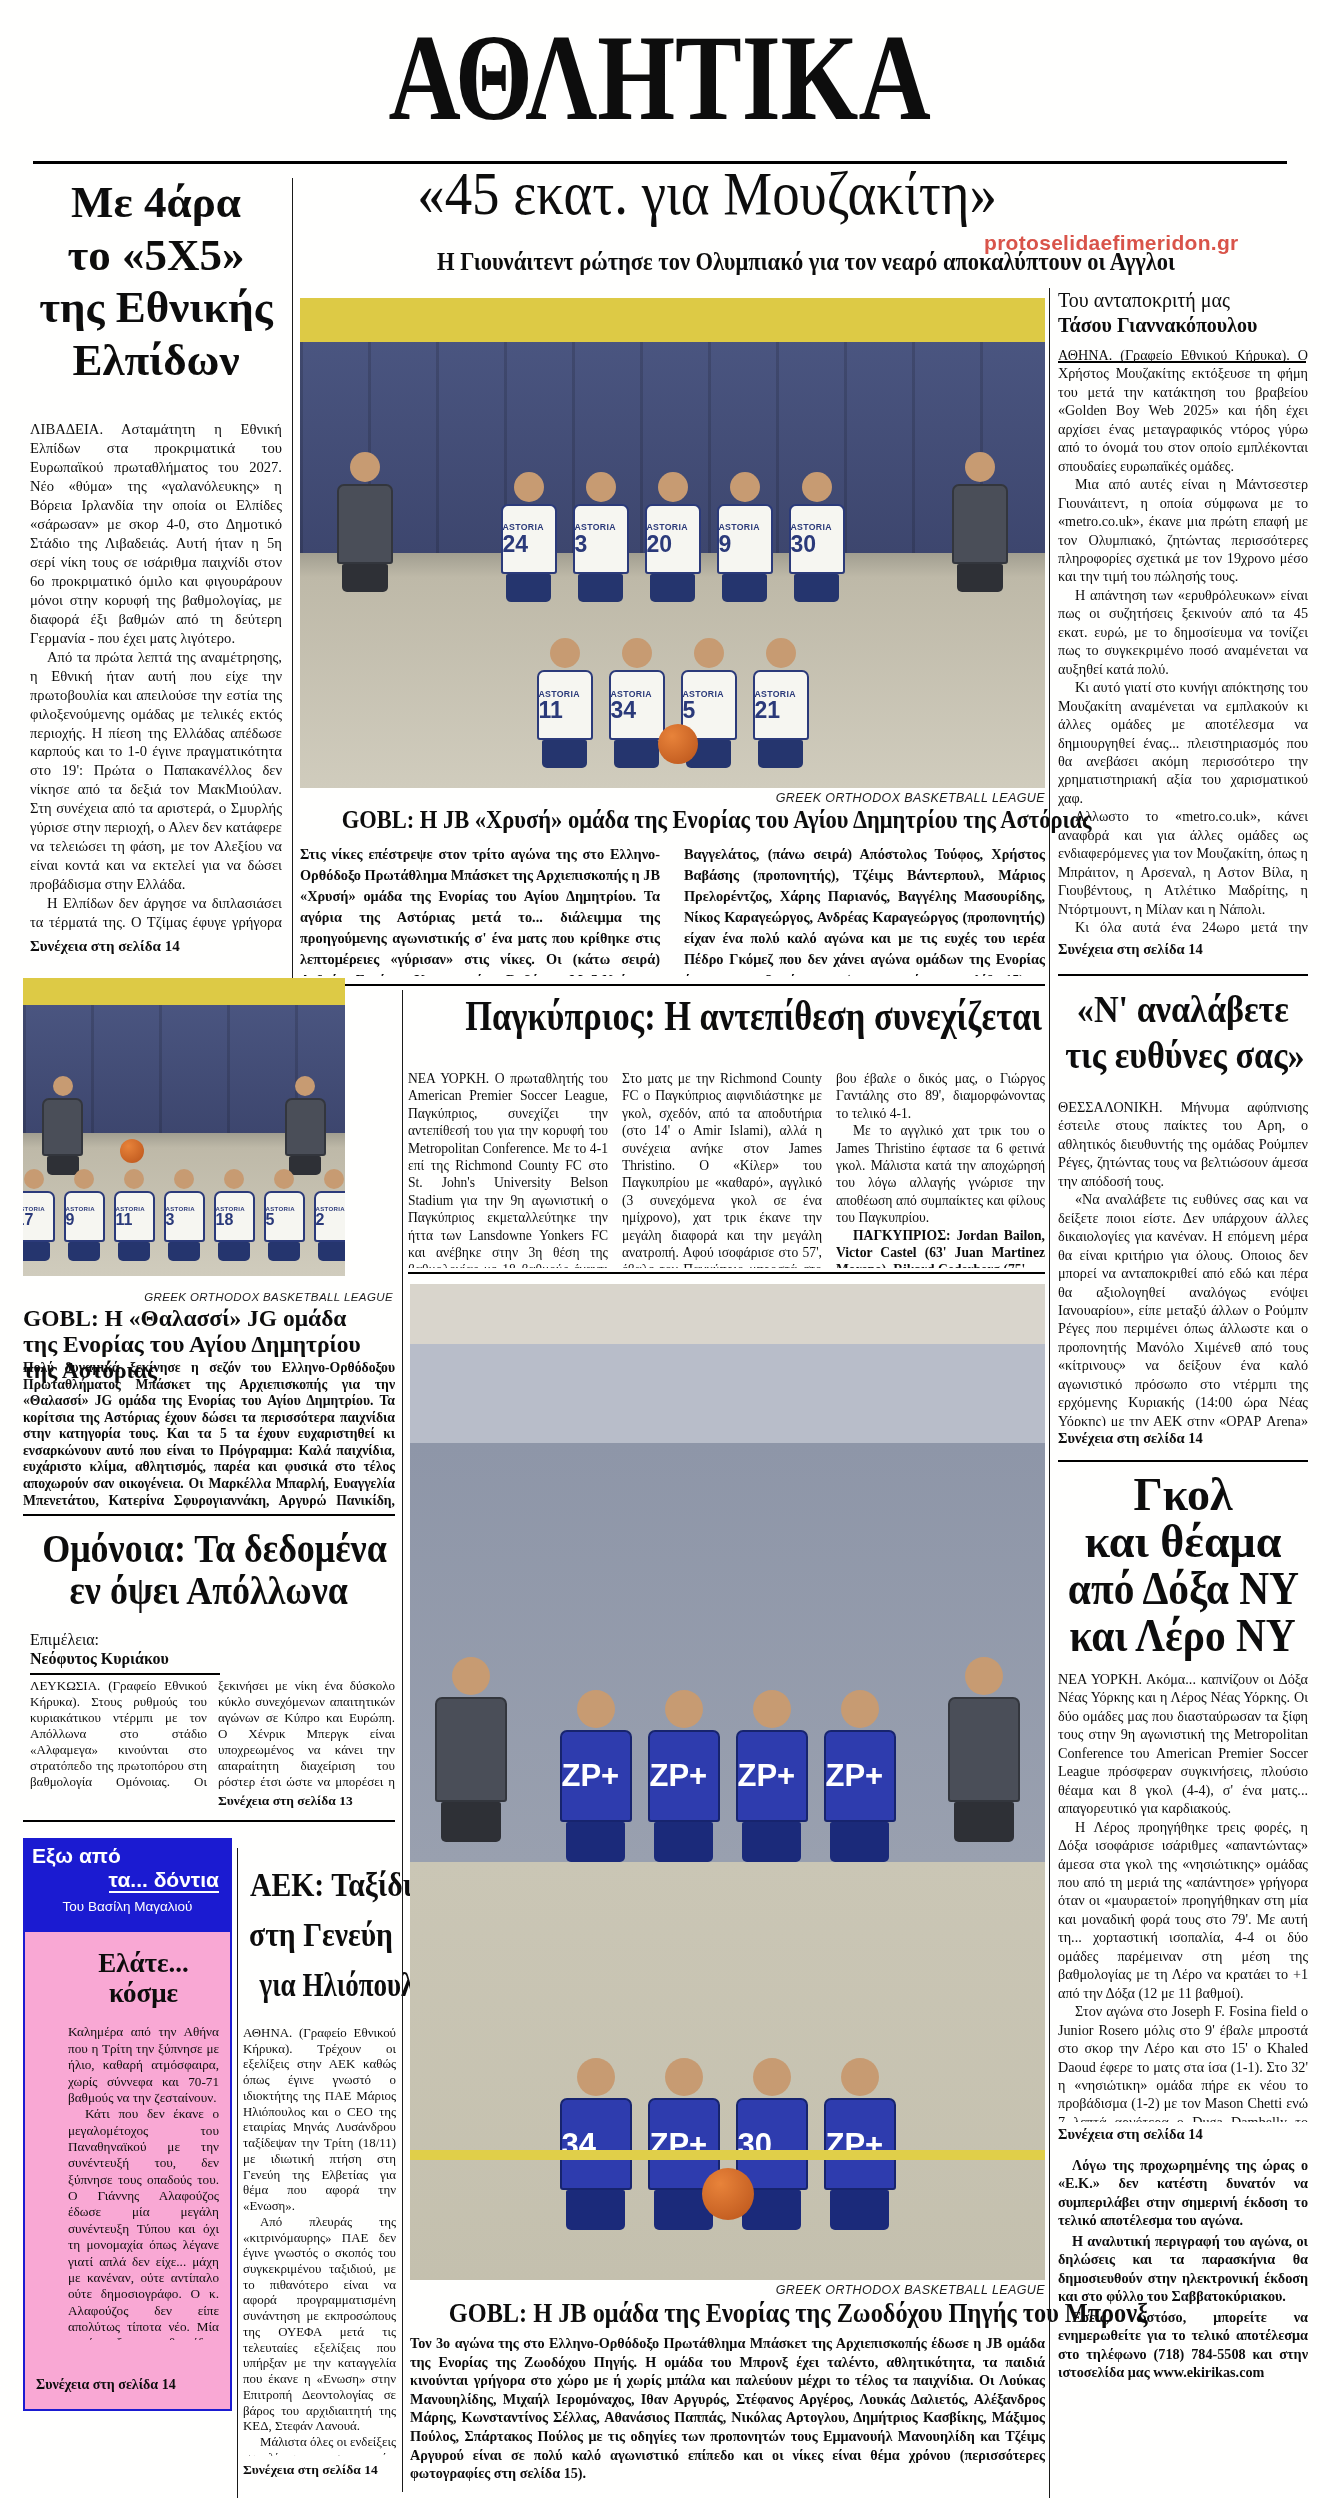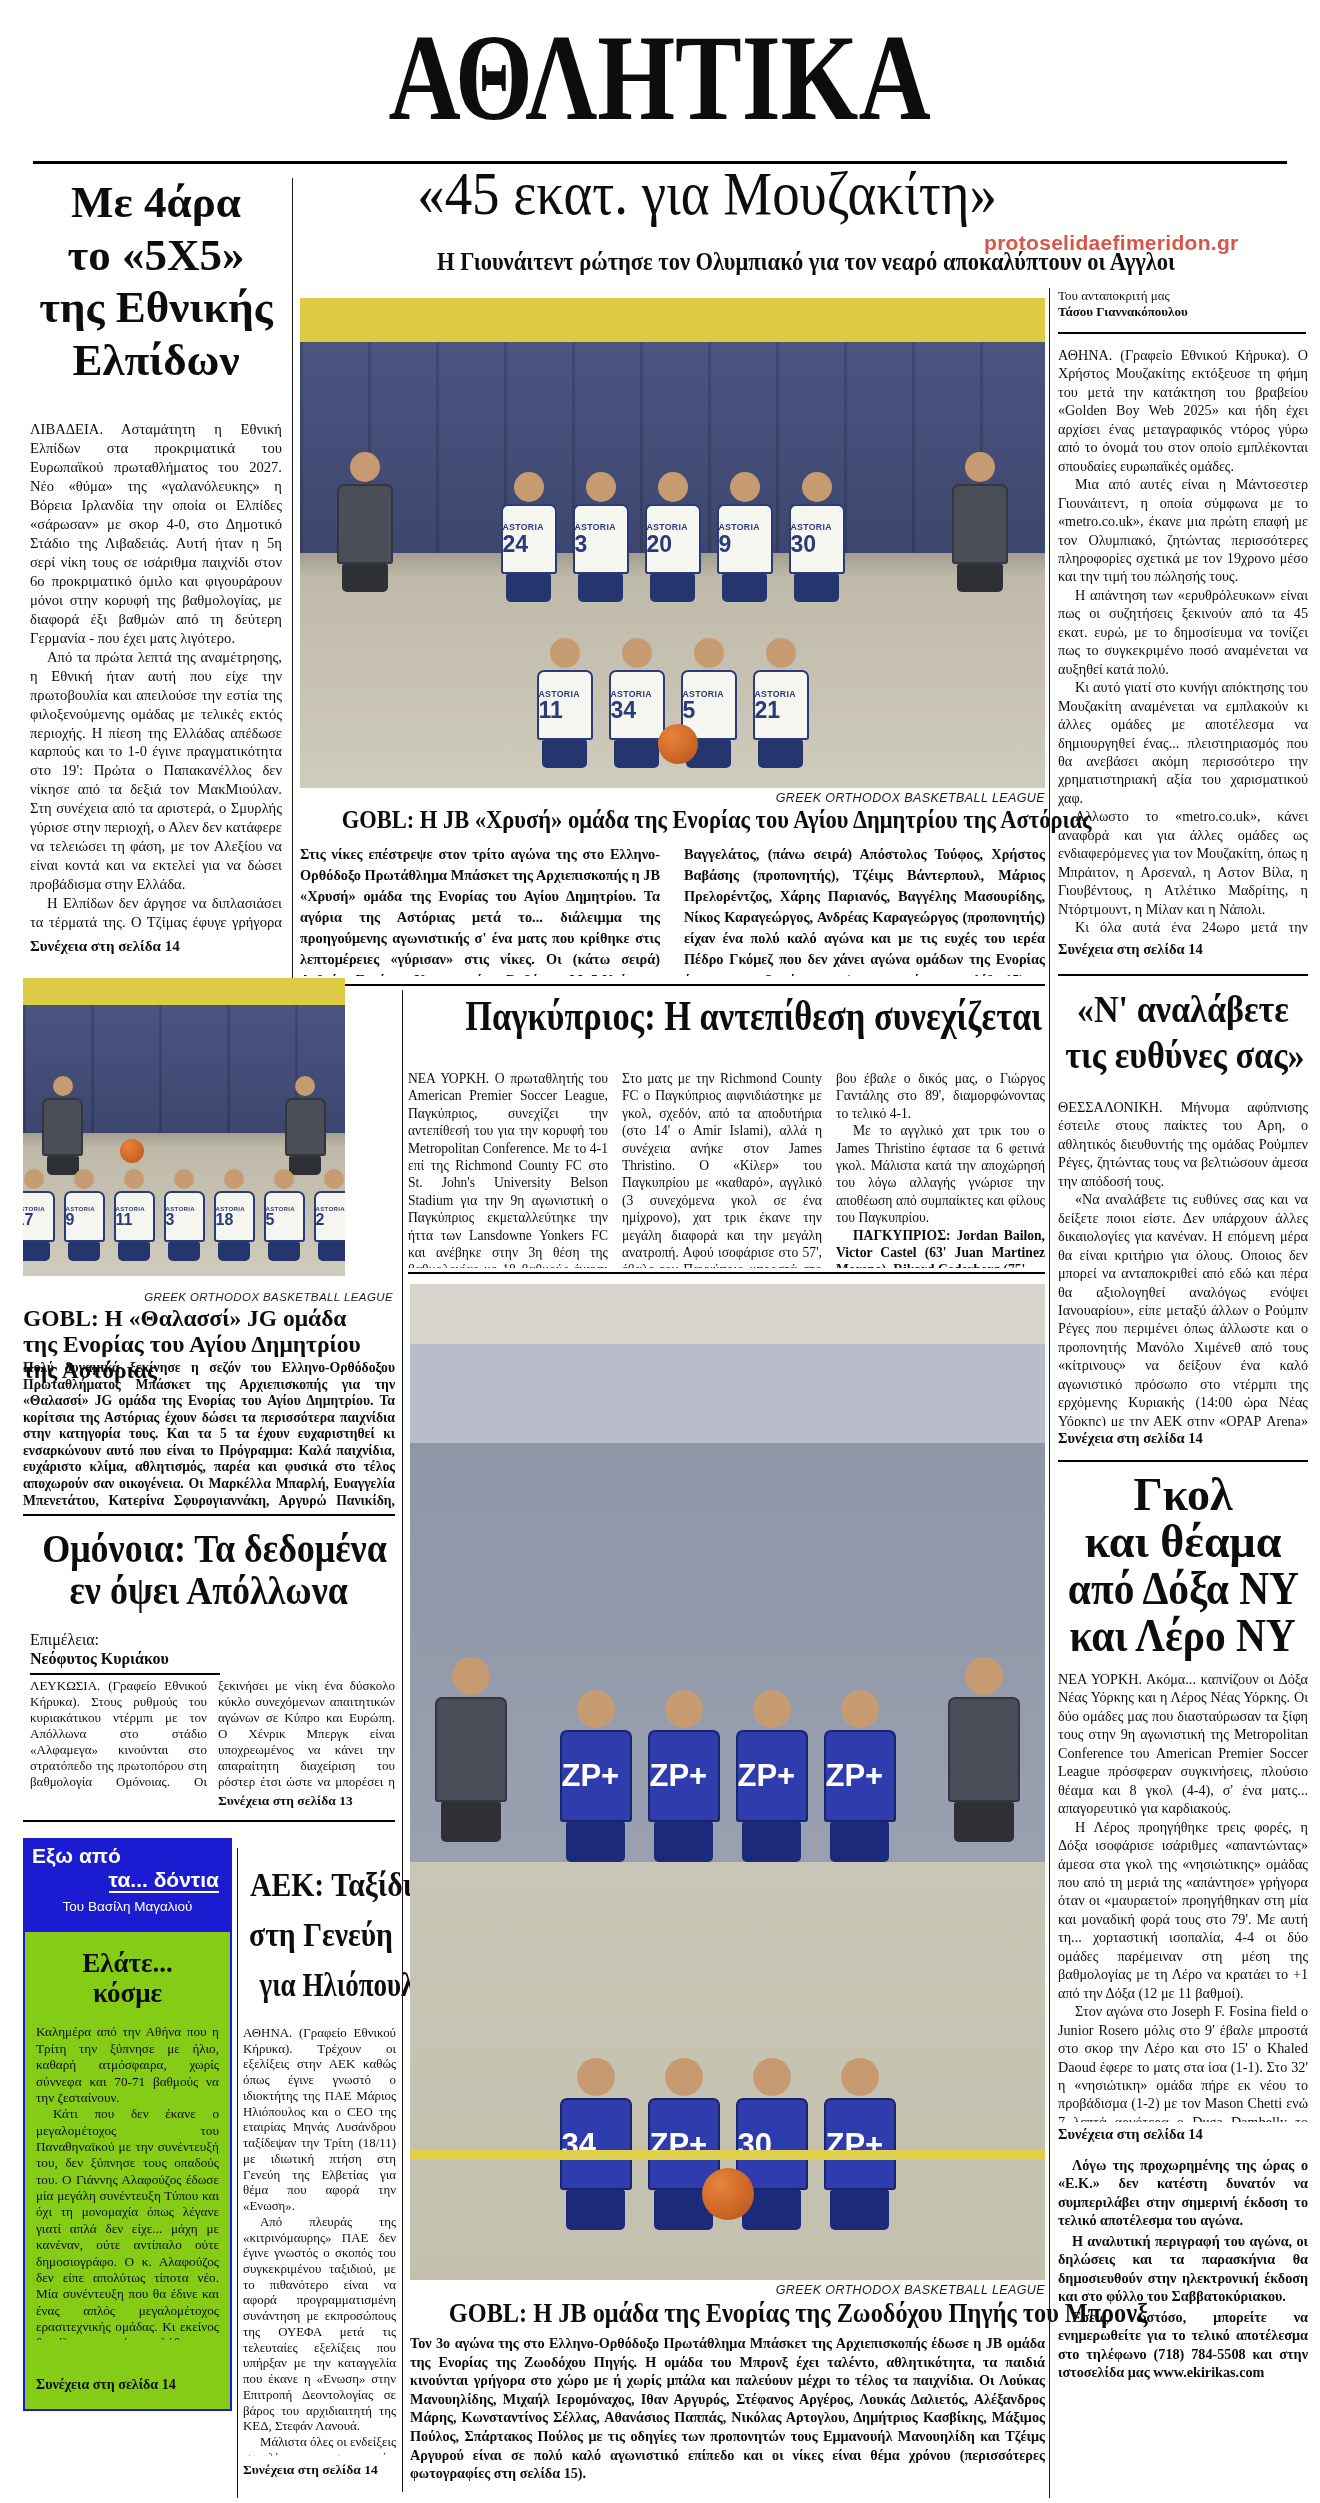--- a/index.html
+++ b/index.html
@@ -82,38 +82,38 @@
   .om-col{top:1678px;width:177px;height:112px;font-size:13px;line-height:1.23;}
   .om-cont{top:1793px;left:218px;width:177px;font-size:13.5px;}
   .om-rule{top:1820px;left:23px;width:372px;}
 
   .dontia{left:23px;top:1838px;width:209px;height:573px;font-family:"Liberation Sans",sans-serif;}
   .dontia-head{position:absolute;top:0;left:0;right:0;height:92px;color:#fff;padding:6px 9px;box-sizing:border-box;}
   .dontia-l1{font-size:21px;font-weight:bold;}
   .dontia-l2{font-size:21px;font-weight:bold;text-align:right;padding-right:4px;}
   .dontia-l2 span{border-bottom:2px solid #fff;}
   .dontia-by{font-size:13.5px;text-align:center;margin-top:7px;}
-  .dontia-box{position:absolute;top:92px;left:0;right:0;bottom:0;border:2px solid;background:#84cc16;box-sizing:border-box;}
+  .dontia-box{position:absolute;top:92px;left:0;right:0;bottom:0;border:2px solid;background:#f9a8d4;box-sizing:border-box;padding-left:32px;}
   .dontia-title{font-family:"Liberation Serif",serif;font-weight:bold;font-size:27px;line-height:1.12;text-align:center;margin-top:16px;}
   .dontia-body{font-family:"Liberation Serif",serif;padding:16px 11px 0 11px;font-size:13.2px;line-height:1.24;height:316px;overflow:hidden;}
   .dontia-cont{position:absolute;bottom:16px;left:11px;font-family:"Liberation Serif",serif;font-weight:bold;font-size:14px;}
 
   .vrule-aek{left:237px;top:1848px;height:650px;}
   .aek-title{top:1860px;left:241px;width:158px;text-align:center;font-weight:bold;font-size:33px;line-height:1.52;}
   .aek-body{top:2026px;left:243px;width:153px;height:430px;font-size:12.9px;line-height:1.22;}
   .aek-cont{top:2462px;left:243px;width:153px;font-size:13.5px;}
 
   .vrule-mid{left:402px;top:990px;height:1502px;}
   .photo3{left:410px;top:1284px;width:635px;height:996px;}
   .credit3{top:2283px;left:410px;width:635px;}
   .cap3-title{top:2298px;left:410px;width:635px;font-size:27px;font-weight:bold;}
   .cap3-body{top:2334px;left:410px;width:635px;height:164px;font-size:14.2px;line-height:1.31;}
 
   .vrule-right{left:1049px;top:288px;height:2210px;}
-  .lead-byline{top:288px;left:1058px;width:248px;border-bottom:2px solid #000;padding-bottom:11px;font-size:13px;line-height:1.25;}
+  .lead-byline{top:288px;left:1058px;width:248px;border-bottom:2px solid #000;padding-bottom:23px;font-size:20px;line-height:1.25;}
   .lead-body{top:346px;left:1058px;width:250px;height:588px;font-size:14.2px;line-height:1.3;}
   .lead-cont{top:941px;left:1058px;width:250px;font-size:14.5px;}
   .r-rule1{top:974px;left:1058px;width:250px;}
   .an-title{top:986px;left:1052px;width:262px;text-align:center;font-weight:bold;font-size:38px;line-height:1.22;}
   .an-body{top:1098px;left:1058px;width:250px;height:328px;font-size:14.2px;line-height:1.3;}
   .an-cont{top:1430px;left:1058px;width:250px;font-size:14.5px;}
   .r-rule2{top:1460px;left:1058px;width:250px;}
   .doxa-title{top:1472px;left:1052px;width:262px;text-align:center;font-weight:bold;font-size:46px;line-height:1.02;}
   .doxa-body{top:1670px;left:1058px;width:250px;height:452px;font-size:14.2px;line-height:1.3;}
   .doxa-cont{top:2126px;left:1058px;width:250px;font-size:14.5px;}

